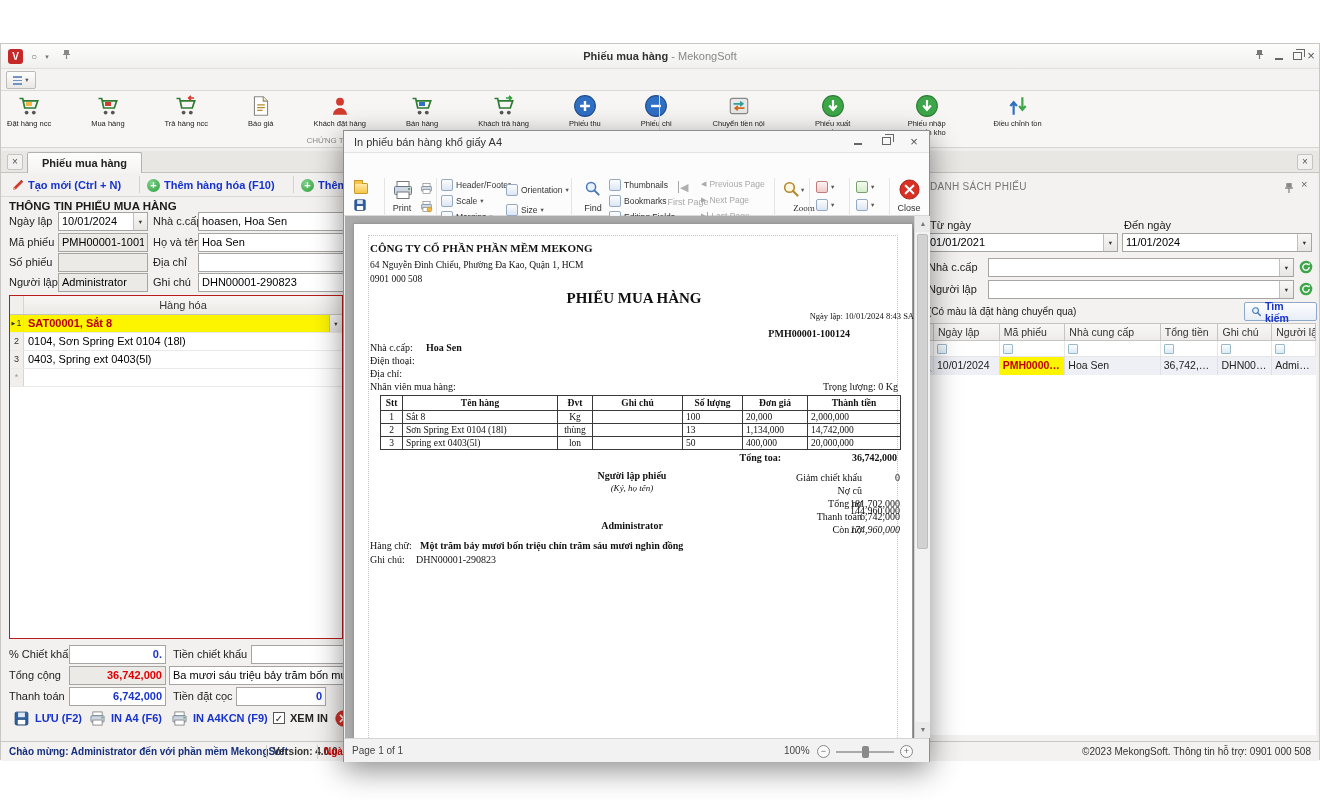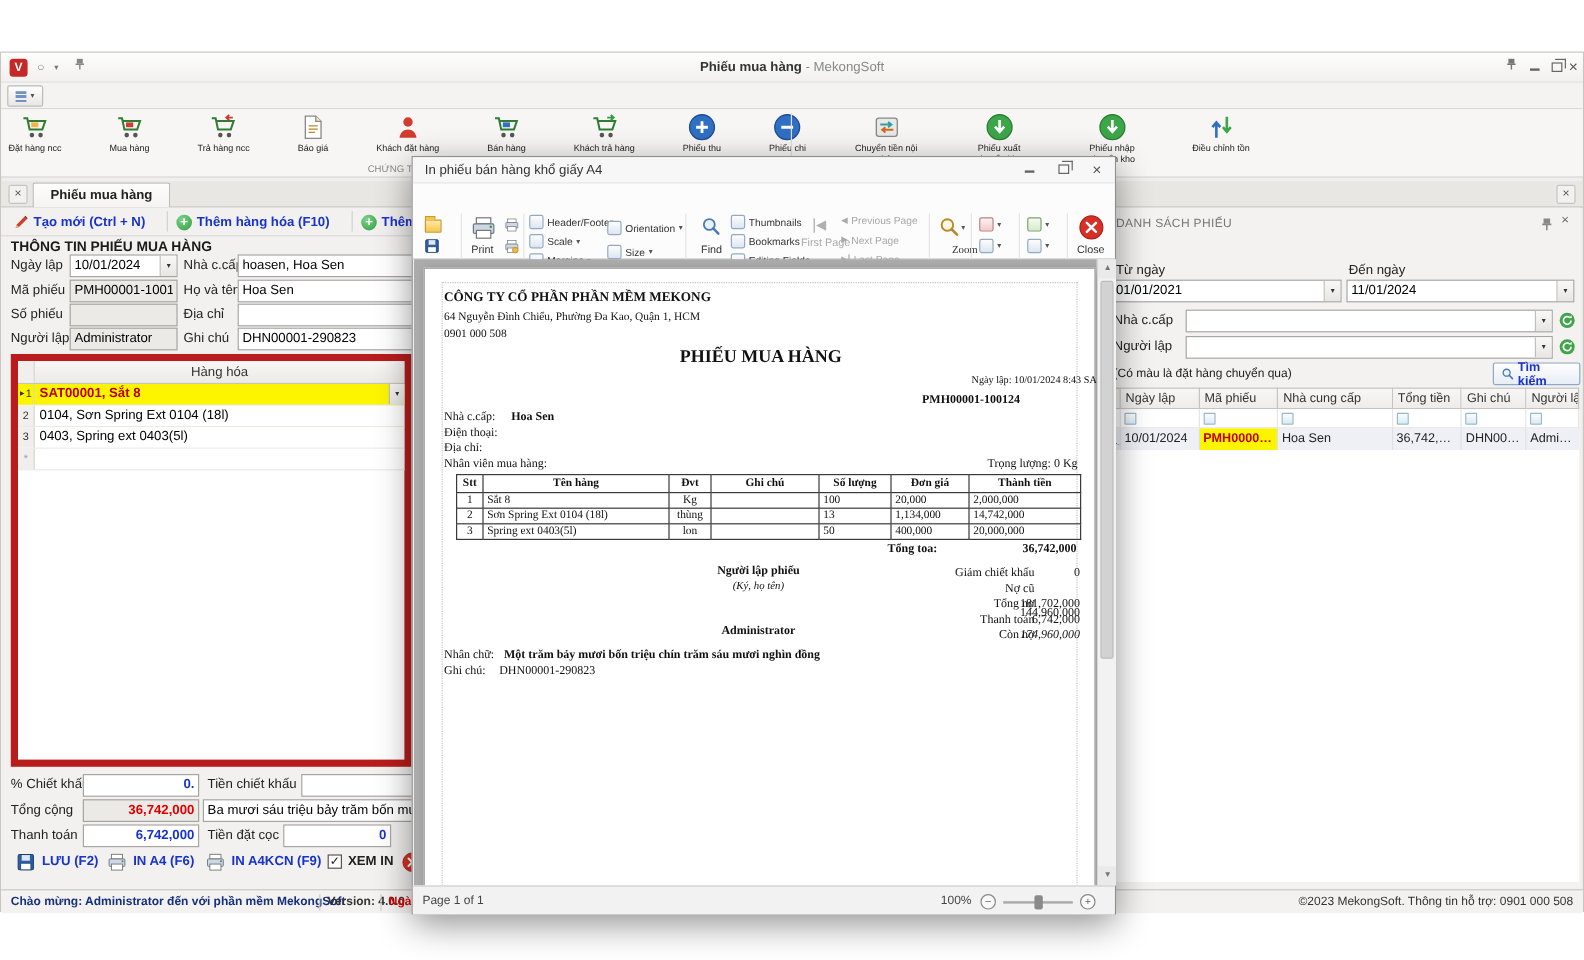--- a/index.html
+++ b/index.html
@@ -43,21 +43,21 @@
 .plusic{width:13px;height:13px;border-radius:50%;background:radial-gradient(circle at 35% 30%,#7ed189,#2e9e3e);color:#fff;font-size:11px;line-height:13px;text-align:center;font-weight:bold;display:inline-block;}
 .formtitle{position:absolute;left:8px;top:27px;font-size:11.5px;font-weight:bold;color:#1a1a1a;}
 .flabel{position:absolute;font-size:11px;color:#222;height:19px;line-height:19px;white-space:nowrap;}
 .fld{position:absolute;height:19px;background:#fff;border:1px solid #a7a5a2;font-size:11px;line-height:17px;padding:0 3px;color:#000;white-space:nowrap;overflow:hidden;}
 .fld.ro{background:#ebeae7;}
 .fld .val{display:inline-block;max-width:100%;overflow:hidden;white-space:nowrap;}
 .combobtn{position:absolute;right:0;top:0;bottom:0;width:14px;background:linear-gradient(#f8f8f7,#e8e6e3);border-left:1px solid #c2c0bd;text-align:center;font-size:6.5px;line-height:17px;color:#333;}
 .num-blue{color:#1733cc;font-weight:bold;text-align:right;}
 .num-red{color:#e00000;font-weight:bold;text-align:right;}
 
-.hgrid{position:absolute;left:8px;top:122px;width:334px;height:344px;background:#fff;border:6px solid #b91c1c;}
+.hgrid{position:absolute;left:8px;top:122px;width:334px;height:344px;background:#fff;border:1px solid #b91c1c;}
 .hgheader{position:absolute;left:0;top:0;width:100%;height:19px;background:linear-gradient(#f8f7f5,#eceae7);border-bottom:1px solid #c6c4c1;}
 .hgind{position:absolute;left:0;top:0;bottom:0;width:14px;background:#f0efec;border-right:1px solid #d8d6d3;}
 .hghtext{position:absolute;left:14px;right:0;text-align:center;font-size:11px;line-height:18px;color:#333;}
 .hgrow{position:absolute;left:0;width:100%;height:18px;border-bottom:1px solid #eceae7;font-size:11px;line-height:17px;background:#fff;}
 .hgnum{position:absolute;left:0;top:0;bottom:0;width:14px;border-right:1px solid #d8d6d3;background:#f0efec;text-align:center;font-size:9px;line-height:17px;color:#333;display:flex;align-items:center;justify-content:center;gap:1px;}
 .hgnum .ra{font-size:5px;color:#333;}
 .hgcell{position:absolute;left:14px;right:0;top:0;bottom:0;padding:0 4px;white-space:nowrap;overflow:hidden;}
 .hgrow.sel{background:#fdf500;}
 .hgrow.sel .hgnum{background:#fdf500;}
 .hgrow.sel .hgcell{font-weight:bold;color:#b80000;}
@@ -767,21 +767,21 @@
       <span class="pg" style="left:430px;top:248px;width:116px;text-align:right;font-size:10px;">0</span>
       <span class="pg" style="left:330px;top:261px;width:178px;text-align:right;font-size:10px;">Nợ cũ</span>
       <span class="pg" style="left:430px;top:261px;width:116px;text-align:right;font-size:10px;margin-top:20px;">144,960,000</span>
       <span class="pg" style="left:330px;top:274px;width:178px;text-align:right;font-size:10px;">Tổng nợ</span>
       <span class="pg" style="left:430px;top:274px;width:116px;text-align:right;font-size:10px;">181,702,000</span>
       <span class="pg" style="left:330px;top:287px;width:178px;text-align:right;font-size:10px;">Thanh toán</span>
       <span class="pg" style="left:430px;top:287px;width:116px;text-align:right;font-size:10px;">6,742,000</span>
       <span class="pg" style="left:330px;top:300px;width:178px;text-align:right;font-size:10px;">Còn nợ</span>
       <span class="pg" style="left:430px;top:300px;width:116px;text-align:right;font-size:10px;font-style:italic;">174,960,000</span>
 
-      <span class="pg" style="left:16px;top:316px;font-size:10px;">Nhân chữ:</span>
+      <span class="pg" style="left:16px;top:316px;font-size:10px;">Hàng chữ:</span>
       <span class="pg" style="left:66px;top:316px;font-size:10px;font-weight:bold;">Một trăm bảy mươi bốn triệu chín trăm sáu mươi nghìn đồng</span>
       <span class="pg" style="left:16px;top:330px;font-size:10px;">Ghi chú:</span>
       <span class="pg" style="left:62px;top:330px;font-size:10px;">DHN00001-290823</span>
     </div>
 
     <div class="sbar">
       <span class="sbtn" style="top:0;">▲</span>
       <span class="sthumb"></span>
       <span class="sbtn" style="top:506px;">▼</span>
     </div>

